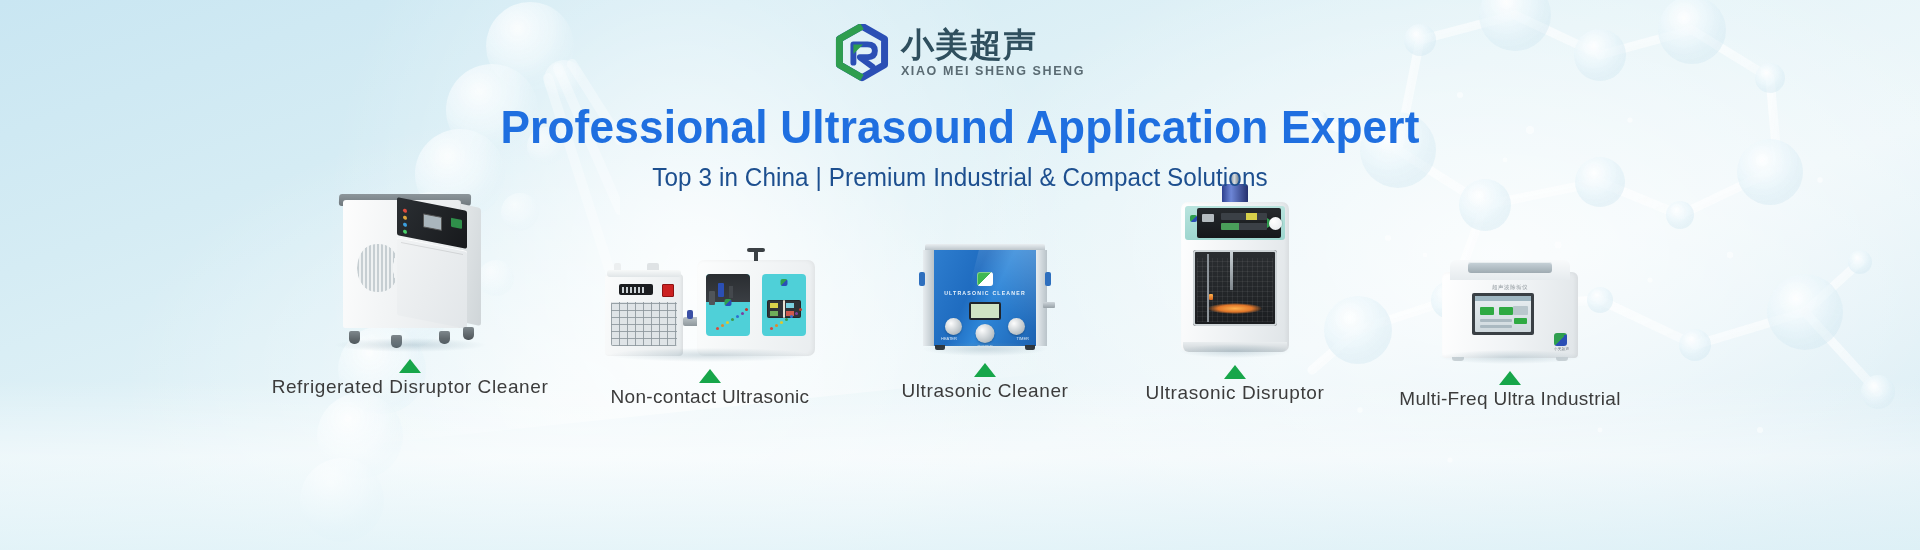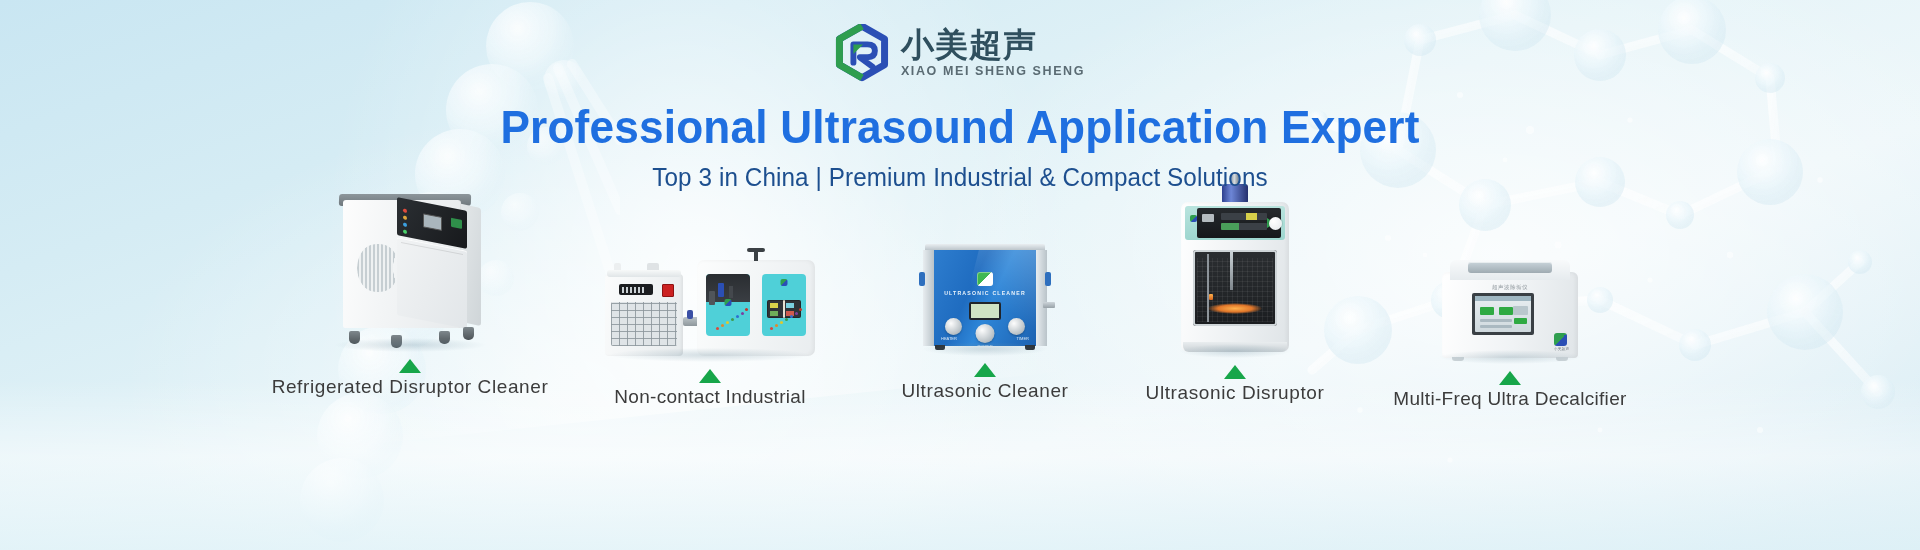--- a/index.html
+++ b/index.html
@@ -632,21 +632,21 @@
                 <i style="background:#2f6fd0;left:22px;top:7px"></i>
                 <i style="background:#7b3fa0;left:27px;top:4px"></i>
                 <i style="background:#c0392b;left:31px;top:0px"></i>
               </div>
             </div>
           </div>
           <div class="shadow" style="width:200px"></div>
         </div>
       </div>
       <div class="marker"></div>
-      <div class="caption">Non-contact Industrial</div>
+      <div class="caption">Non-contact Ultrasonic</div>
     </div>
 
     <div class="product p2">
       <div class="shot">
         <div class="m3">
           <div class="lid"></div>
           <div class="shell">
             <div class="brand"></div>
             <div class="bname">ULTRASONIC CLEANER</div>
             <div class="lcd"></div>
@@ -721,17 +721,17 @@
           <div class="blogo">
             <div class="hex"></div>
             <div class="bt">小美超声</div>
           </div>
           <div class="foot f1"></div>
             <div class="foot f2"></div>
           <div class="shadow" style="width:140px"></div>
         </div>
       </div>
       <div class="marker"></div>
-      <div class="caption">Multi-Freq Ultra Decalcifier</div>
+      <div class="caption">Multi-Freq Ultra Industrial</div>
     </div>
 
   </div>
 </div>
 
 </body></html>

